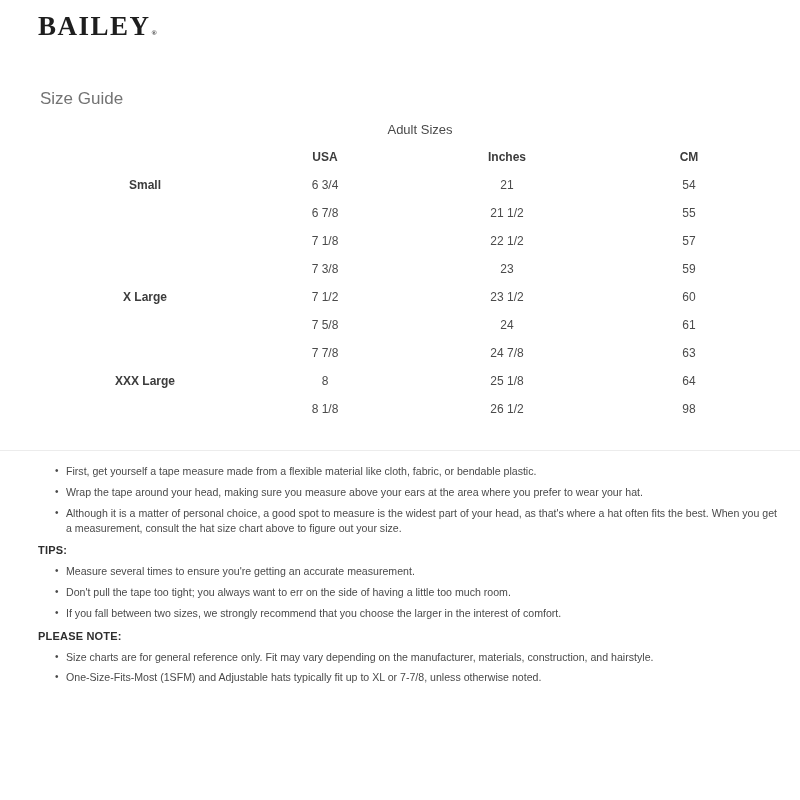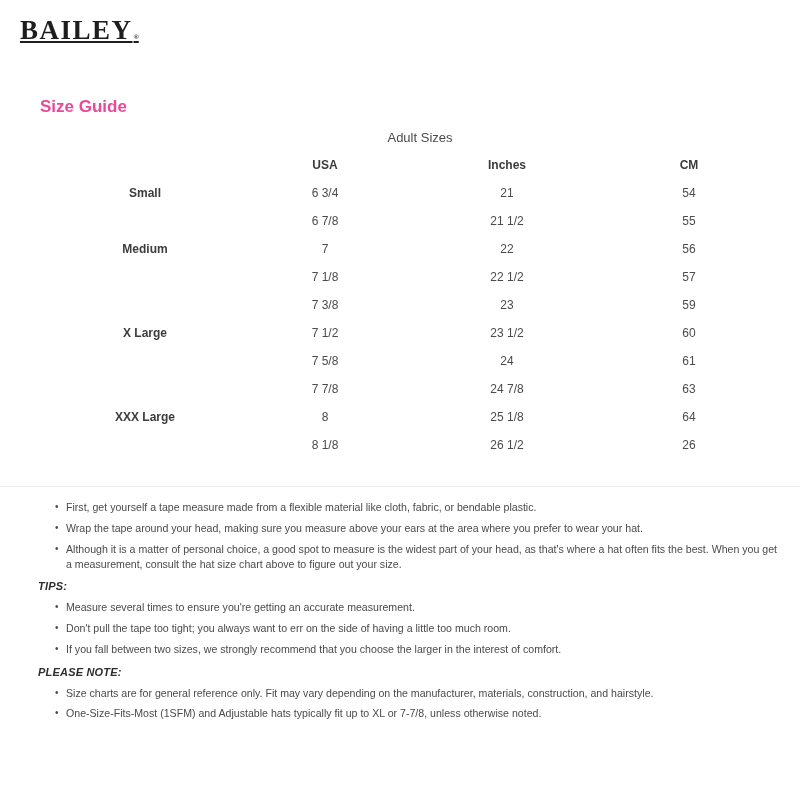--- a/index.html
+++ b/index.html
@@ -6,40 +6,39 @@
     margin: 0;
     padding: 0;
     background: #ffffff;
     width: 800px;
     height: 800px;
     overflow: hidden;
     font-family: "Liberation Sans", sans-serif;
     color: #4a4a4a;
   }
   .logo {
-    margin: 12px 0 0 20px;
+    margin: 12px 0 0 38px;
     font-family: "Liberation Serif", serif;
     font-size: 27px;
     font-weight: 700;
     letter-spacing: 1.5px;
     color: #1e1e1e;
-    line-height: 36px;
-    text-decoration: underline;
+    line-height: 28px;
   }
   .logo .tm {
     font-size: 7px;
     letter-spacing: 0;
     vertical-align: baseline;
     margin-left: 1px;
   }
   .page-title {
     margin: 42px 0 0 40px;
     font-size: 17px;
-    font-weight: 700;
-    color: #ec4899;
+    font-weight: 400;
+    color: #737373;
     line-height: 20px;
   }
   .table-caption {
     margin: 13px 0 0 40px;
     width: 760px;
     text-align: center;
     font-size: 13px;
     color: #4a4a4a;
   }
   table.size-table {
@@ -80,21 +79,20 @@
     color: #2b2b2b;
     margin: 0 0 13px 0;
     line-height: 18px;
   }
   .howto-section h3 {
     font-size: 11px;
     font-weight: 700;
     color: #2e2e2e;
     margin: 8px 0 8px 0;
     letter-spacing: 0.2px;
-    font-style: italic;
   }
   .howto-section ul {
     list-style: none;
     margin: 0 0 2px 0;
     padding: 0 0 0 17px;
   }
   .howto-section li {
     position: relative;
     padding-left: 11px;
     font-size: 10.6px;
@@ -148,26 +146,20 @@
         <td>54</td>
       </tr>
 
       <tr>
         <td class="row-label"></td>
         <td>6 7/8</td>
         <td>21 1/2</td>
         <td>55</td>
       </tr>
 
-      <tr>
-        <td class="row-label">Medium</td>
-        <td>7</td>
-        <td>22</td>
-        <td>56</td>
-      </tr>
 
       <tr>
         <td class="row-label"></td>
         <td>7 1/8</td>
         <td>22 1/2</td>
         <td>57</td>
       </tr>
 
 
       <tr>
@@ -203,21 +195,21 @@
         <td class="row-label">XXX Large</td>
         <td>8</td>
         <td>25 1/8</td>
         <td>64</td>
       </tr>
 
       <tr>
         <td class="row-label"></td>
         <td>8 1/8</td>
         <td>26 1/2</td>
-        <td>26</td>
+        <td>98</td>
       </tr>
     </tbody>
 </table>
 
 <div class="divider"></div>
 
 <section class="howto-section">
   <ul>
 
       <li>First, get yourself a tape measure made from a flexible material like cloth, fabric, or bendable plastic.</li>

